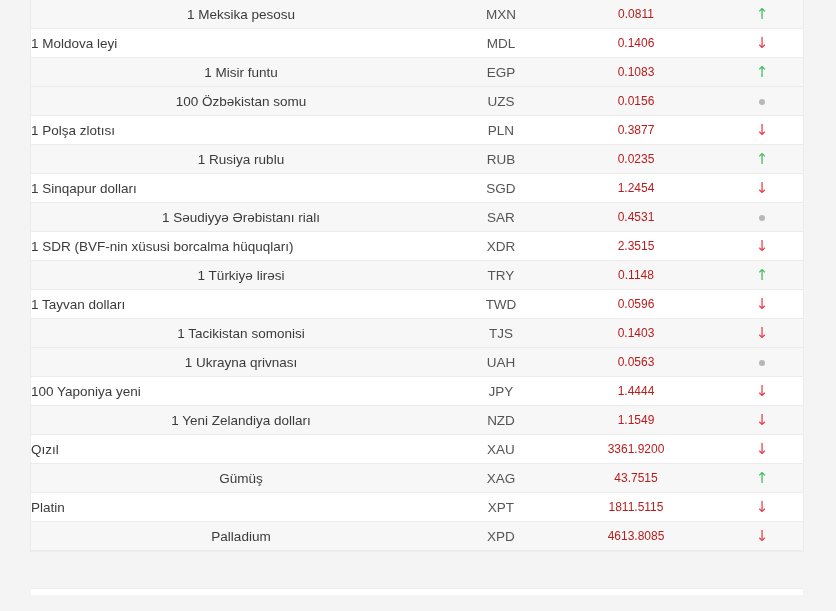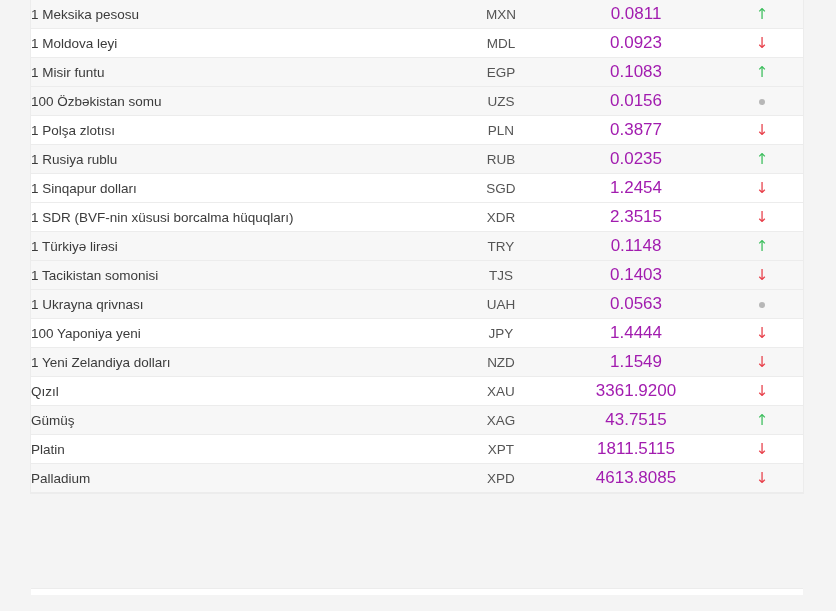--- a/index.html
+++ b/index.html
@@ -23,20 +23,21 @@
     background: #ffffff;
     box-shadow: 0 0 0 1px rgba(0,0,0,0.03);
   }
   table.rates {
     border-collapse: collapse;
     width: 772px;
     table-layout: fixed;
   }
   table.rates tr.row-odd td {
     background: #f7f7f7;
+    text-align: center;
   }
   table.rates tr.row-even td {
     background: #ffffff;
   }
   table.rates td {
     height: 28px;
     padding: 0;
     border-bottom: 1px solid #ececec;
     vertical-align: middle;
     white-space: nowrap;
@@ -51,22 +52,22 @@
   }
   td.c-code {
     width: 100px;
     text-align: center;
     color: #555555;
     font-size: 13.5px;
   }
   td.c-rate {
     width: 170px;
     text-align: center;
-    color: #a21caf;
-    font-size: 17px;
+    color: #b91c1c;
+    font-size: 12px;
   }
   td.c-trend {
     width: 82px;
     text-align: center;
   }
   .arrow {
     display: inline-block;
     font-size: 15px;
     line-height: 1;
     font-family: "DejaVu Sans", sans-serif;
@@ -99,21 +100,21 @@
     <tbody>
         <tr class="row-odd">
           <td class="c-name">1 Meksika pesosu</td>
           <td class="c-code">MXN</td>
           <td class="c-rate">0.0811</td>
           <td class="c-trend"><span class="arrow up">↑</span></td>
         </tr>
         <tr class="row-even">
           <td class="c-name">1 Moldova leyi</td>
           <td class="c-code">MDL</td>
-          <td class="c-rate">0.0923</td>
+          <td class="c-rate">0.1406</td>
           <td class="c-trend"><span class="arrow down">↓</span></td>
         </tr>
         <tr class="row-odd">
           <td class="c-name">1 Misir funtu</td>
           <td class="c-code">EGP</td>
           <td class="c-rate">0.1083</td>
           <td class="c-trend"><span class="arrow up">↑</span></td>
         </tr>
         <tr class="row-odd">
           <td class="c-name">100 Özbəkistan somu</td>
@@ -132,31 +133,43 @@
           <td class="c-code">RUB</td>
           <td class="c-rate">0.0235</td>
           <td class="c-trend"><span class="arrow up">↑</span></td>
         </tr>
         <tr class="row-even">
           <td class="c-name">1 Sinqapur dolları</td>
           <td class="c-code">SGD</td>
           <td class="c-rate">1.2454</td>
           <td class="c-trend"><span class="arrow down">↓</span></td>
         </tr>
+        <tr class="row-odd">
+          <td class="c-name">1 Səudiyyə Ərəbistanı rialı</td>
+          <td class="c-code">SAR</td>
+          <td class="c-rate">0.4531</td>
+          <td class="c-trend"><span class="dot"></span></td>
+        </tr>
         <tr class="row-even">
           <td class="c-name">1 SDR (BVF-nin xüsusi borcalma hüquqları)</td>
           <td class="c-code">XDR</td>
           <td class="c-rate">2.3515</td>
           <td class="c-trend"><span class="arrow down">↓</span></td>
         </tr>
         <tr class="row-odd">
           <td class="c-name">1 Türkiyə lirəsi</td>
           <td class="c-code">TRY</td>
           <td class="c-rate">0.1148</td>
           <td class="c-trend"><span class="arrow up">↑</span></td>
+        </tr>
+        <tr class="row-even">
+          <td class="c-name">1 Tayvan dolları</td>
+          <td class="c-code">TWD</td>
+          <td class="c-rate">0.0596</td>
+          <td class="c-trend"><span class="arrow down">↓</span></td>
         </tr>
         <tr class="row-odd">
           <td class="c-name">1 Tacikistan somonisi</td>
           <td class="c-code">TJS</td>
           <td class="c-rate">0.1403</td>
           <td class="c-trend"><span class="arrow down">↓</span></td>
         </tr>
         <tr class="row-odd">
           <td class="c-name">1 Ukrayna qrivnası</td>
           <td class="c-code">UAH</td>

